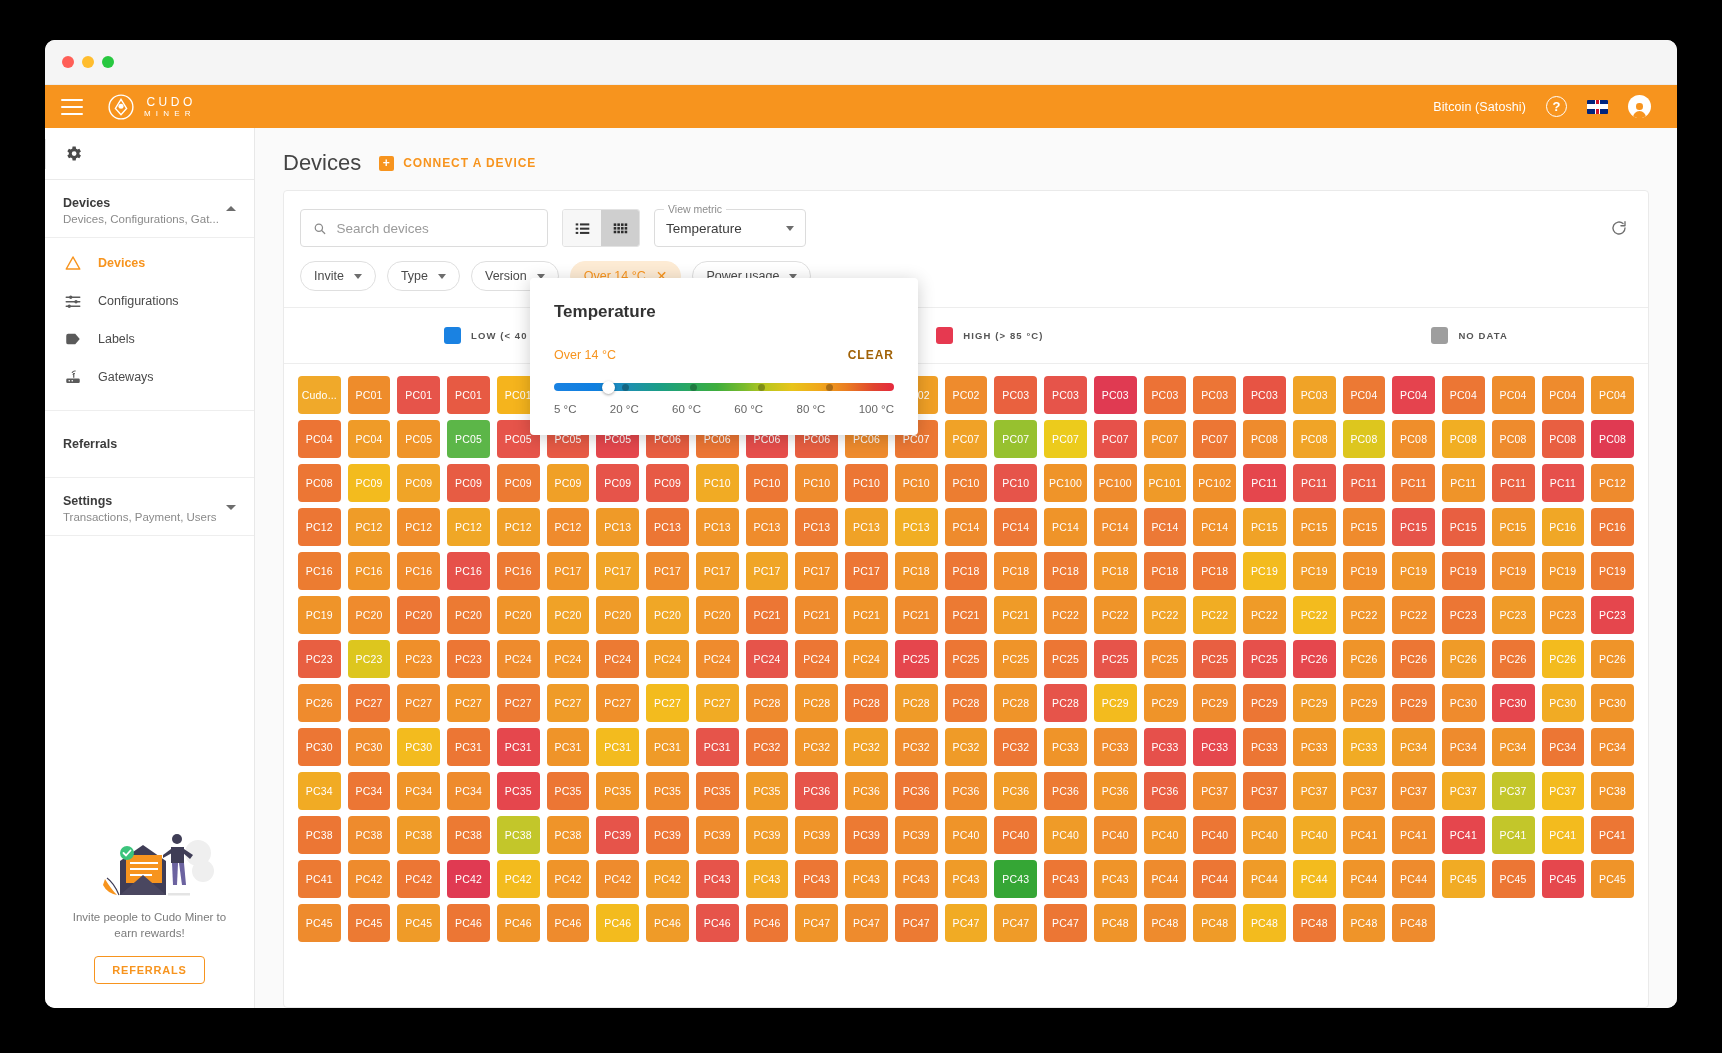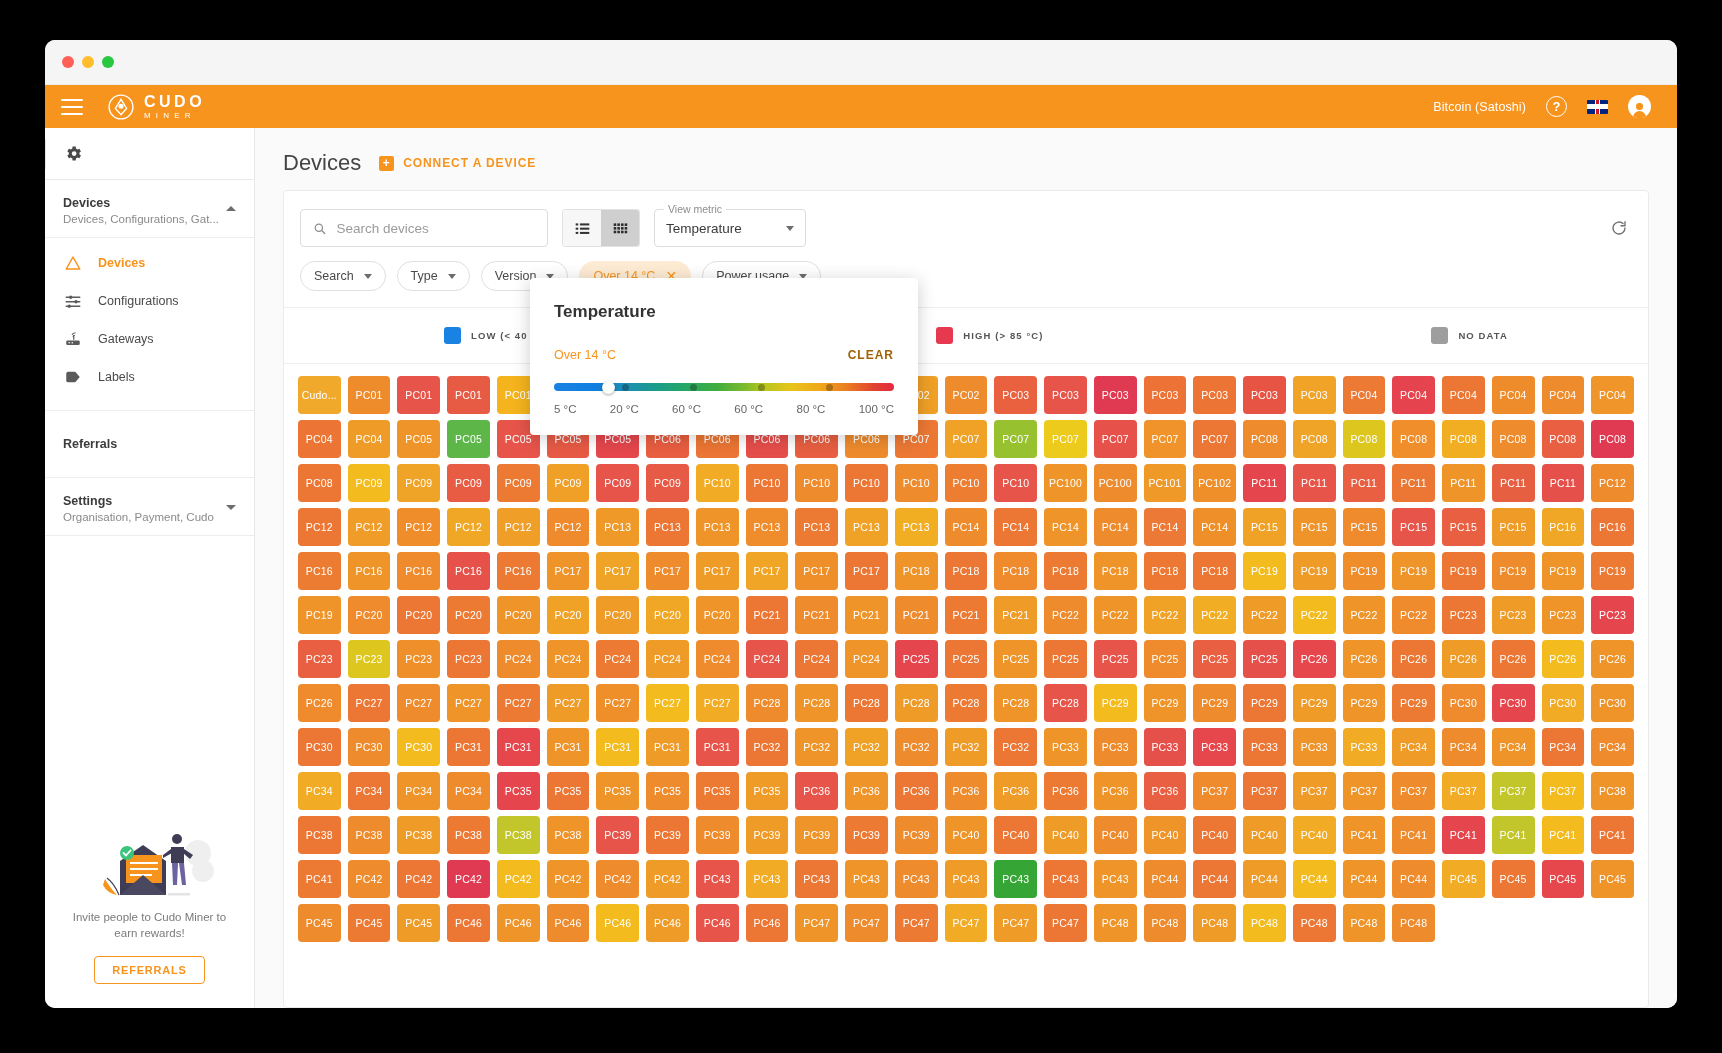--- a/index.html
+++ b/index.html
@@ -35,21 +35,21 @@
     flex: 0 0 43px; background: #F7941E;
     display: flex; align-items: center;
     padding: 0 26px 0 16px;
     color: #fff;
   }
   .hamburger { width: 22px; height: 16px; display:flex; flex-direction:column; justify-content:space-between; cursor:pointer; }
   .hamburger span { display:block; height: 2px; background:#fff; border-radius:1px; }
   .brand { display:flex; align-items:center; margin-left: 24px; gap: 9px; }
   .brand .logo { width: 28px; height: 28px; }
   .brand-text { line-height: 1; }
-  .brand-text .b1 { font-size: 16px; letter-spacing: 3.5px; font-weight: 700; display:block; }
+  .brand-text .b1 { font-size: 12px; letter-spacing: 3.5px; font-weight: 400; display:block;text-align:right; }
   .brand-text .b2 { font-size: 8px; letter-spacing: 5.2px; display:block; margin-top: 2px; }
   .appbar-right { margin-left:auto; display:flex; align-items:center; gap: 20px; }
   .currency { font-size: 12.5px; letter-spacing: .1px; }
   .ic-circle { width: 21px; height: 21px; border: 1.7px solid #fff; border-radius: 50%;
                display:flex; align-items:center; justify-content:center; font-size: 13px; font-weight:600; }
   .flag { width: 21px; height: 14px; border-radius: 1px; position: relative; overflow: hidden; background:#00247d; }
   .flag::before, .flag::after { content:''; position:absolute; background:#fff; }
   .flag::before { left: 8px; top: 0; width: 5px; height: 100%; }
   .flag::after { left: 0; top: 4.5px; width: 100%; height: 5px; }
   .flag i { position:absolute; background:#cf142b; }
@@ -236,48 +236,48 @@
               <circle cx="9" cy="7" r="2.2" fill="#5a5a5a" stroke="none"></circle>
                 <circle cx="16" cy="13" r="2.2" fill="#5a5a5a" stroke="none"></circle>
                 <circle cx="7" cy="19" r="2.2" fill="#5a5a5a" stroke="none"></circle>
             </svg>
           </span>
           <span class="lbl">Configurations</span>
         </div>
         <div class="navitem">
           <span class="navicon">
             <svg width="18" height="18" viewBox="0 0 24 24" fill="#5a5a5a">
+              <path d="M3 7.5a2.5 2.5 0 012.5-2.5H15l6 7-6 7H5.5A2.5 2.5 0 013 16.5z"></path>
+            </svg>
+          </span>
+          <span class="lbl">Labels</span>
+        </div>
+        <div class="navitem">
+          <span class="navicon">
+            <svg width="18" height="18" viewBox="0 0 24 24" fill="#5a5a5a">
               <rect x="3" y="14" width="18" height="6" rx="1.6"></rect>
               <circle cx="7" cy="17" r="1.1" fill="#fff"></circle>
                 <circle cx="11" cy="17" r="1.1" fill="#fff"></circle>
               <path d="M13 13V7" stroke="#5a5a5a" stroke-width="1.6" fill="none"></path>
               <path d="M11 6a4 4 0 014-2" stroke="#5a5a5a" stroke-width="1.5" fill="none" stroke-linecap="round"></path>
               <path d="M12 8.5a2.2 2.2 0 012-1.2" stroke="#5a5a5a" stroke-width="1.4" fill="none" stroke-linecap="round"></path>
             </svg>
           </span>
           <span class="lbl">Gateways</span>
         </div>
-        <div class="navitem">
-          <span class="navicon">
-            <svg width="18" height="18" viewBox="0 0 24 24" fill="#5a5a5a">
-              <path d="M3 7.5a2.5 2.5 0 012.5-2.5H15l6 7-6 7H5.5A2.5 2.5 0 013 16.5z"></path>
-            </svg>
-          </span>
-          <span class="lbl">Labels</span>
-        </div>
       </div>
 
       <div class="sec plain">
         <div class="sec-title">Referrals</div>
       </div>
 
 
       <div class="sec">
         <div class="sec-title">Settings</div>
-        <div class="sec-sub">Organisation, Payment, Cudo</div>
+        <div class="sec-sub">Transactions, Payment, Users</div>
         <span class="caret down"></span>
       </div>
 
       <div class="referral-box">
         <svg class="referral-art" viewBox="0 0 150 82">
           <circle cx="123" cy="36" r="13" fill="#efefef"></circle>
           <circle cx="128" cy="54" r="11" fill="#efefef"></circle>
           <path d="M45 78 L45 44 L68 28 L91 44 L91 78 Z" fill="#3f3d56"></path>
           <rect x="51" y="38" width="36" height="28" fill="#F7941E"></rect>
           <rect x="55" y="45" width="28" height="2" fill="#fff"></rect>
@@ -360,21 +360,21 @@
           <div class="refresh">
             <svg width="18" height="18" viewBox="0 0 24 24" fill="none" stroke="#6f6f6f" stroke-width="1.8">
               <path d="M20 12a8 8 0 11-2.6-5.9" stroke-linecap="round"></path>
               <path d="M20 3.5V9h-5.4" stroke-linecap="round" stroke-linejoin="round"></path>
             </svg>
           </div>
         </div>
 
         <div class="chiprow">
           <div class="chip">
-            <span>Search</span>
+            <span>Invite</span>
             <span class="dd"></span>
           </div>
           <div class="chip">
             <span>Type</span>
             <span class="dd"></span>
           </div>
           <div class="chip">
             <span>Version</span>
             <span class="dd"></span>
           </div>

